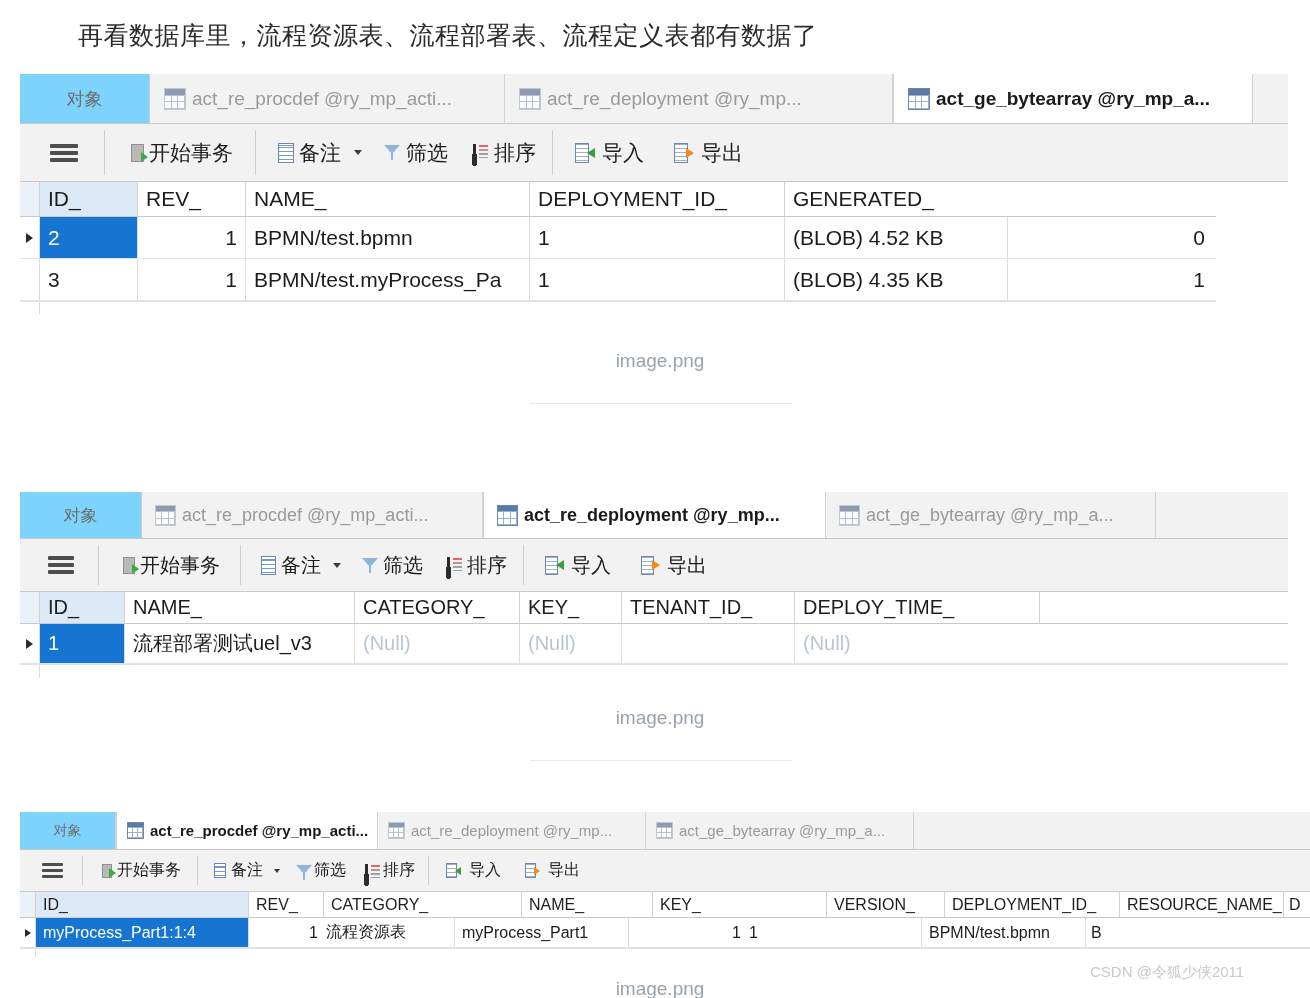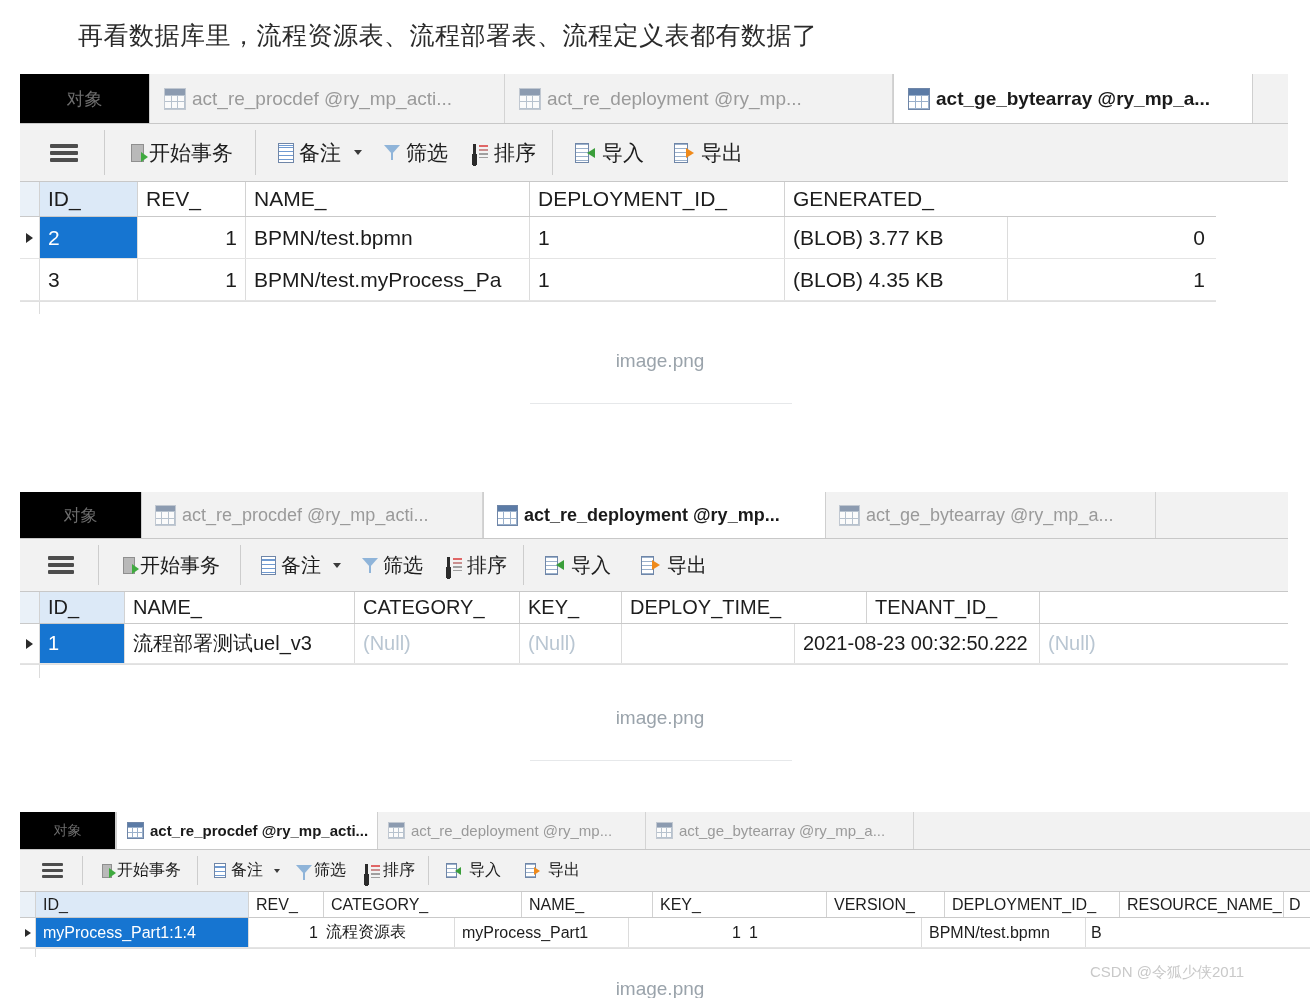--- a/index.html
+++ b/index.html
@@ -48,21 +48,21 @@
     gap: 6px;
     box-sizing: border-box;
     background: #f2f2f2;
     border-right: 1px solid #d4d4d4;
     color: #9a9a9a;
     white-space: nowrap;
     overflow: hidden;
     height: 100%;
   }
   .tab.object-tab {
-    background: #000000;
+    background: #7dd3fc;
     color: #6d6d6d;
     justify-content: center;
     border-right: 1px solid #cfcfcf;
   }
   .tab.active {
     background: #ffffff;
     color: #1a1a1a;
     font-weight: bold;
     border-right: 1px solid #cfcfcf;
     border-left: 1px solid #cfcfcf;
@@ -341,21 +341,21 @@
   </div>
   <div class="grid-body">
     <div class="grid-row" style="height:42px;">
       <div class="rowmark" style="width:20px;">
         <span class="tri"></span>
       </div>
       <div class="cell selected" style="width:98px; padding-left:8px;">2</div>
       <div class="cell num" style="width:108px; padding-right:8px;">1</div>
       <div class="cell" style="width:284px; padding-left:8px;">BPMN/test.bpmn</div>
       <div class="cell" style="width:255px; padding-left:8px;">1</div>
-      <div class="cell" style="width:223px; padding-left:8px;">(BLOB) 3.77 KB</div>
+      <div class="cell" style="width:223px; padding-left:8px;">(BLOB) 4.52 KB</div>
       <div class="cell num" style="width:207px; padding-right:10px; border-right:none;">0</div>
     </div>
     <div class="grid-row" style="height:42px;">
       <div class="rowmark" style="width:20px;"></div>
       <div class="cell" style="width:98px; padding-left:8px;">3</div>
       <div class="cell num" style="width:108px; padding-right:8px;">1</div>
       <div class="cell" style="width:284px; padding-left:8px;">BPMN/test.myProcess_Pa</div>
       <div class="cell" style="width:255px; padding-left:8px;">1</div>
       <div class="cell" style="width:223px; padding-left:8px;">(BLOB) 4.35 KB</div>
       <div class="cell num" style="width:207px; padding-right:10px; border-right:none;">1</div>
@@ -431,34 +431,33 @@
   </div>
 </div>
 
 <div class="grid" style="left:20px; top:592px; width:1268px; height:88px; font-size:20px;">
   <div class="grid-row grid-head" style="height:32px;">
     <div class="rowmark" style="width:20px;"></div>
     <div class="cell idhead" style="width:85px; padding-left:8px;">ID_</div>
     <div class="cell" style="width:230px; padding-left:8px;">NAME_</div>
     <div class="cell" style="width:165px; padding-left:8px;">CATEGORY_</div>
     <div class="cell" style="width:102px; padding-left:8px;">KEY_</div>
+    <div class="cell" style="width:173px; padding-left:8px;">TENANT_ID_</div>
     <div class="cell" style="width:245px; padding-left:8px;">DEPLOY_TIME_</div>
-    <div class="cell" style="width:173px; padding-left:8px;">TENANT_ID_</div>
   </div>
   <div class="grid-body">
     <div class="grid-row" style="height:40px;">
       <div class="rowmark" style="width:20px;">
         <span class="tri"></span>
       </div>
       <div class="cell selected" style="width:85px; padding-left:8px;">1</div>
       <div class="cell" style="width:230px; padding-left:8px;">流程部署测试uel_v3</div>
       <div class="cell null" style="width:165px; padding-left:8px;">(Null)</div>
       <div class="cell null" style="width:102px; padding-left:8px;">(Null)</div>
       <div class="cell" style="width:173px; padding-left:8px;"></div>
-      <div class="cell" style="width:245px; padding-left:8px;">2021-08-23 00:32:50.222</div>
       <div class="cell null" style="width:248px; padding-left:8px; border-right:none;">(Null)</div>
     </div>
   </div>
   <div class="grid-row grid-foot" style="height:14px;">
     <div class="rowmark" style="width:20px; border-right:1px solid #dcdcdc;"></div>
   </div>
 </div>
 
 <div class="caption" style="left:520px; top:707px; width:280px;">image.png</div>
 <div class="caption-rule" style="left:530px; top:760px; width:262px;"></div>

